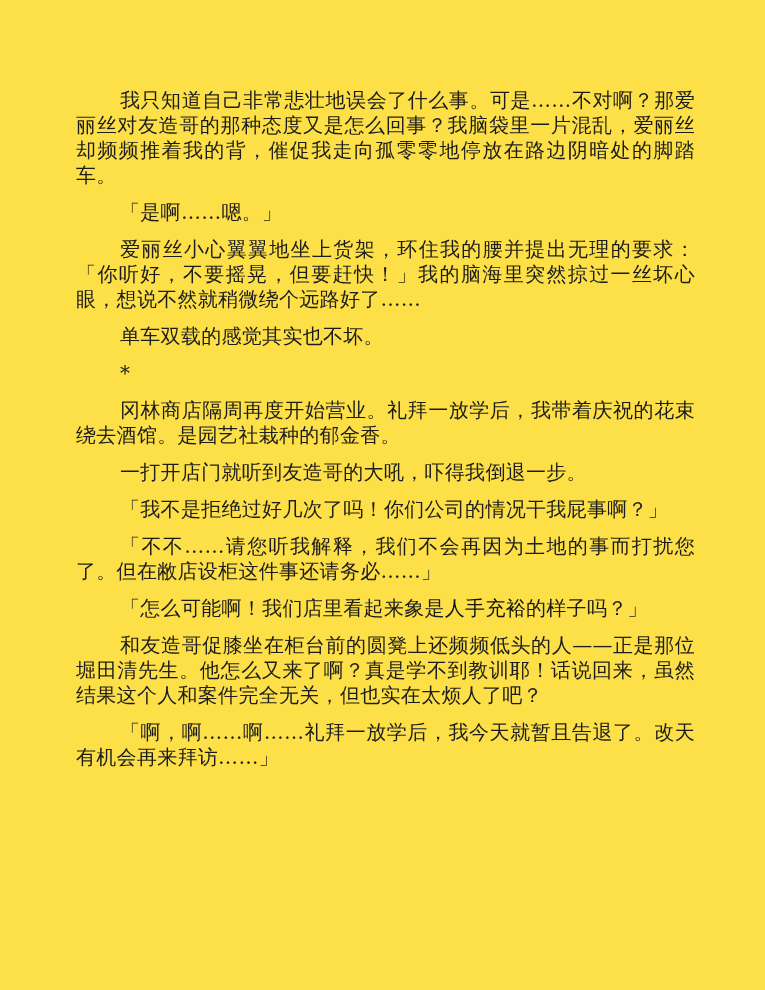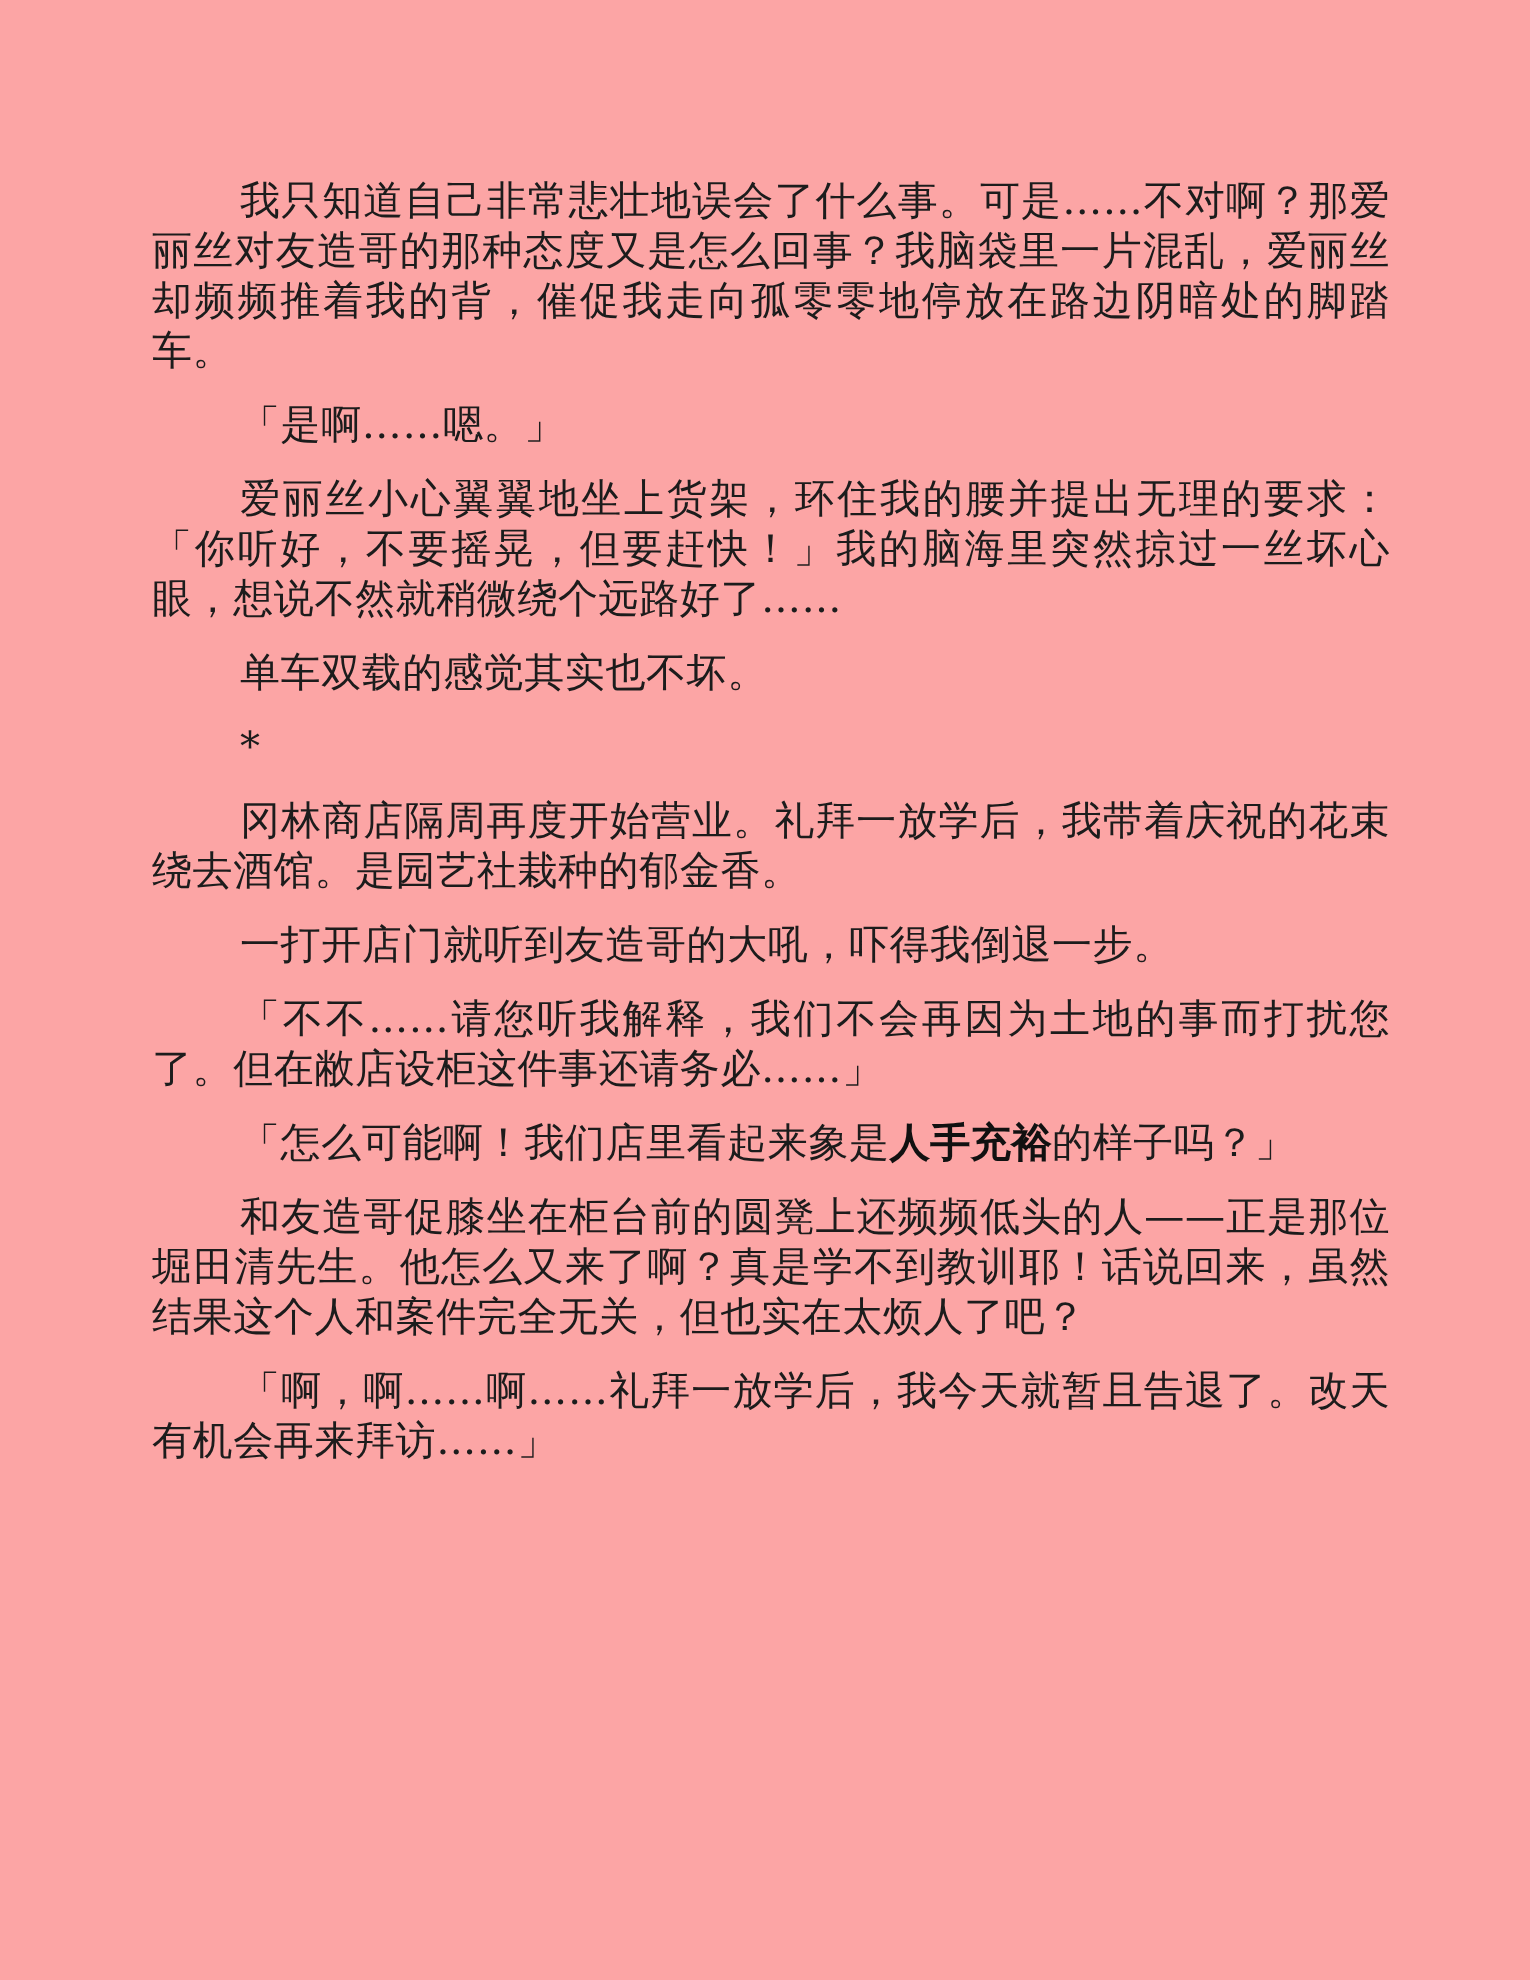--- a/index.html
+++ b/index.html
@@ -10,50 +10,51 @@
     width: 765px;
     height: 990px;
     background: #ffffff;
     overflow: hidden;
   }
   .page {
     box-sizing: border-box;
     width: 765px;
     height: 990px;
     padding: 88px 70px 0 76px;
-    background: #fca5a5;
+    background: #fde047;
   }
   .para {
     margin: 0 0 12px 0;
     font-family: "DejaVu Serif", "Liberation Serif", serif;
     font-size: 20px;
     line-height: 25px;
     color: #1c1c1c;
     text-align: justify;
     text-indent: 2.2em;
     letter-spacing: 0.3px;
   }
   .para.separator {
     text-align: left;
   }
   .em {
-    font-weight: bold;
+    font-weight: normal;
     color: #111111;
   }
 </style>
 </head>
 <body>
 
 <main class="page">
   <article id="text-block">
       <p class="para"><span class="">我只知道自己非常悲壮地误会了什么事。可是……不对啊？那爱丽丝对友造哥的那种态度又是怎么回事？我脑袋里一片混乱，爱丽丝却频频推着我的背，催促我走向孤零零地停放在路边阴暗处的脚踏车。</span></p>
       <p class="para"><span class="">「是啊……嗯。」</span></p>
       <p class="para"><span class="">爱丽丝小心翼翼地坐上货架，环住我的腰并提出无理的要求：「你听好，不要摇晃，但要赶快！」我的脑海里突然掠过一丝坏心眼，想说不然就稍微绕个远路好了……</span></p>
       <p class="para"><span class="">单车双载的感觉其实也不坏。</span></p>
       <p class="para separator"><span class="">*</span></p>
       <p class="para"><span class="">冈林商店隔周再度开始营业。礼拜一放学后，我带着庆祝的花束绕去酒馆。是园艺社栽种的郁金香。</span></p>
       <p class="para"><span class="">一打开店门就听到友造哥的大吼，吓得我倒退一步。</span></p>
+      <p class="para"><span class="">「我不是拒绝过好几次了吗！你们公司的情况干我屁事啊？」</span></p>
       <p class="para"><span class="">「不不……请您听我解释，我们不会再因为土地的事而打扰您了。但在敝店设柜这件事还请务必……」</span></p>
       <p class="para"><span class="">「怎么可能啊！我们店里看起来象是</span><span class="em">人手充裕</span><span class="">的样子吗？」</span></p>
       <p class="para"><span class="">和友造哥促膝坐在柜台前的圆凳上还频频低头的人——正是那位堀田清先生。他怎么又来了啊？真是学不到教训耶！话说回来，虽然结果这个人和案件完全无关，但也实在太烦人了吧？</span></p>
       <p class="para"><span class="">「啊，啊……啊……礼拜一放学后，我今天就暂且告退了。改天有机会再来拜访……」</span></p>
     </article>
 </main>
 
 </body></html>

